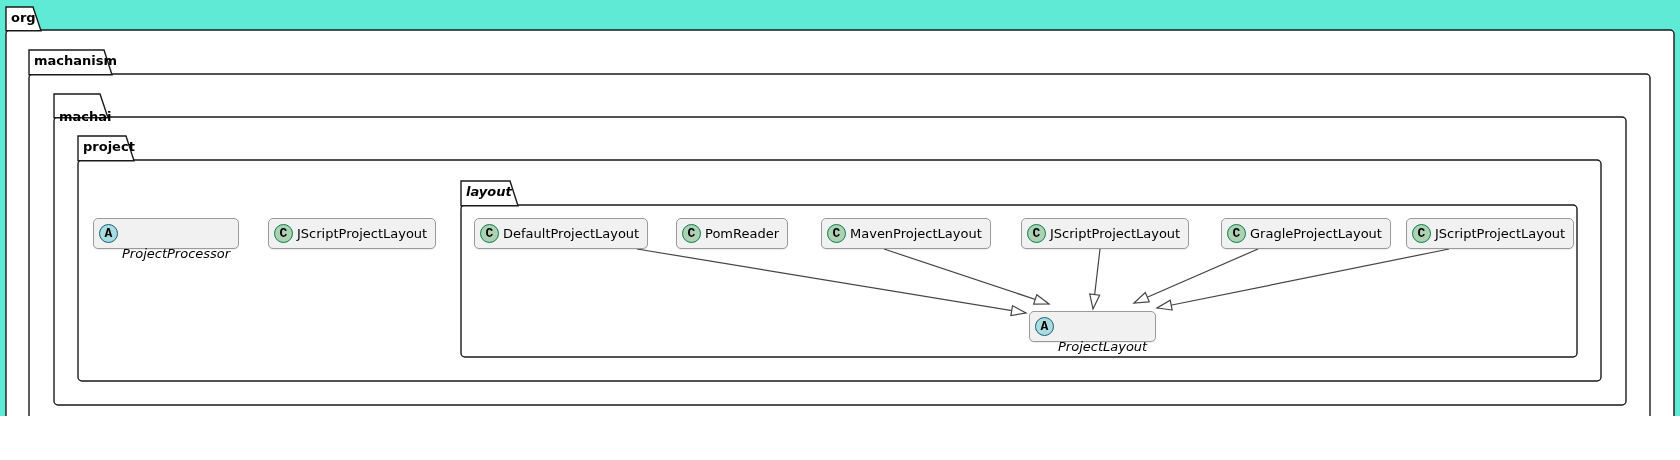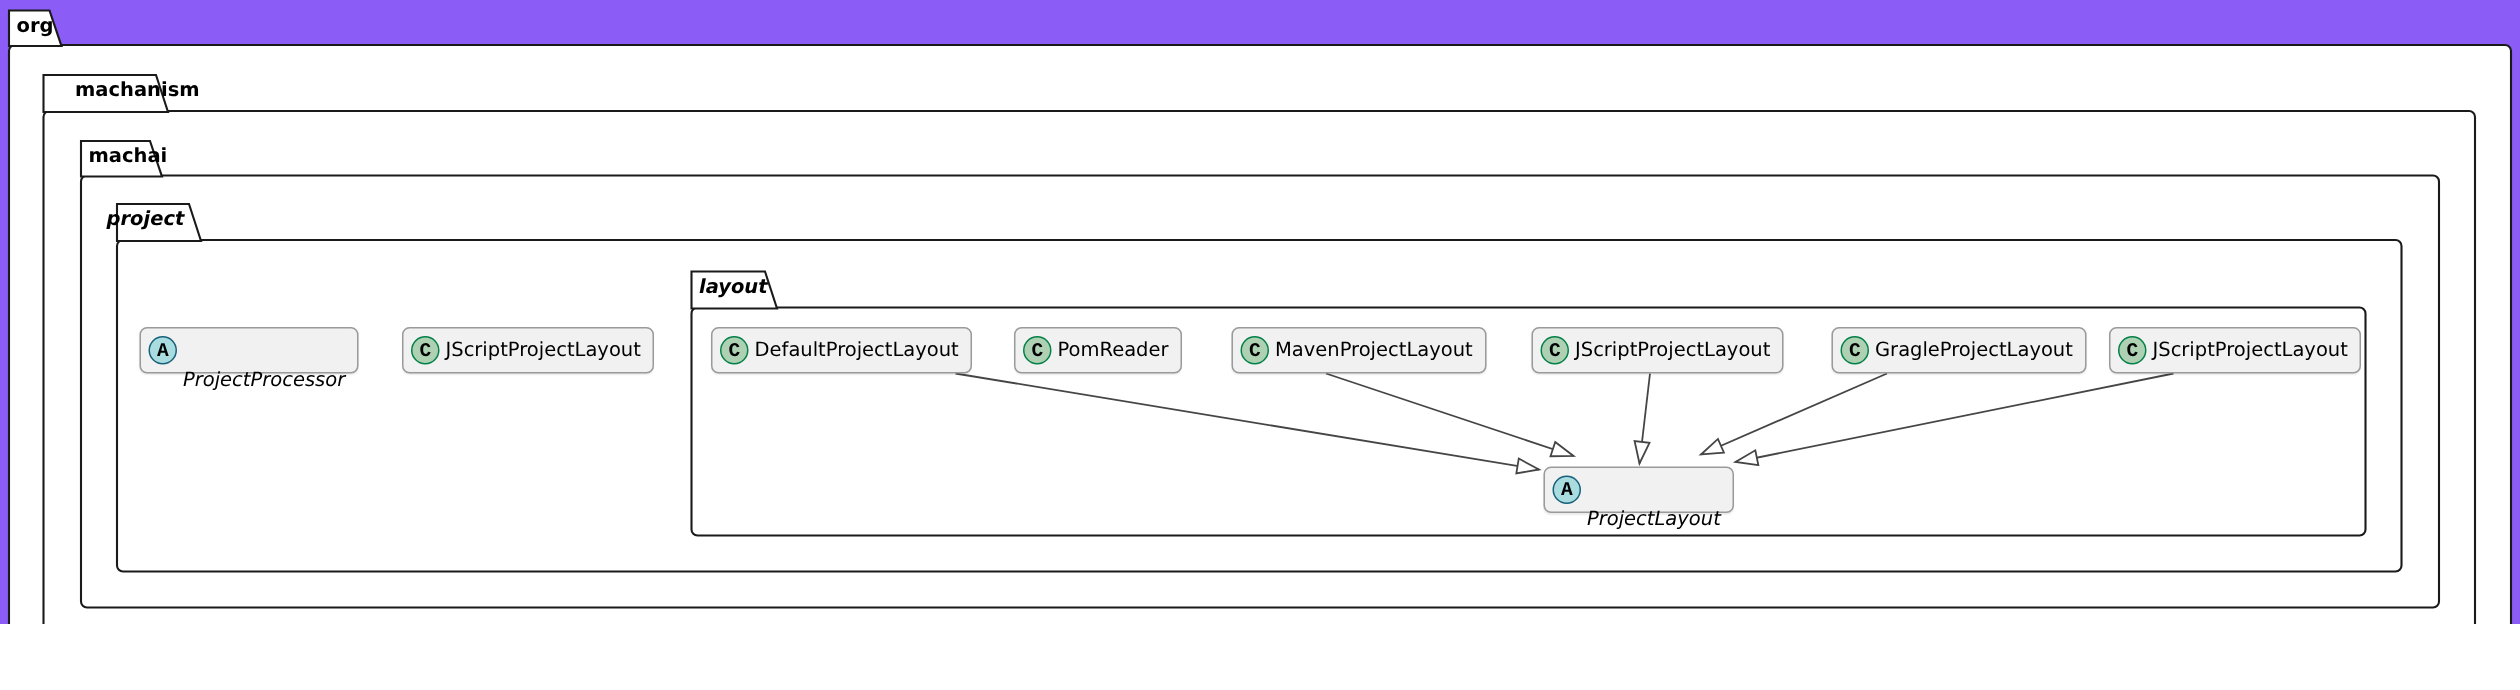--- a/index.html
+++ b/index.html
@@ -5,21 +5,21 @@
   html, body {
     margin: 0;
     padding: 0;
     background: #ffffff;
     font-family: "DejaVu Sans", "Liberation Sans", sans-serif;
   }
   .canvas {
     position: relative;
     width: 1680px;
     height: 416px;
-    background: #8b5cf6;
+    background: #5eead4;
     overflow: hidden;
   }
   .lines {
     position: absolute;
     left: 0;
     top: 0;
   }
   .pkg-label {
     position: absolute;
     font-size: 13px;
@@ -102,23 +102,23 @@
     <g stroke="#454545" stroke-width="1.2" fill="none">
       <line x1="637" y1="249" x2="1026" y2="313" marker-end="url(#tri)"></line>
       <line x1="884" y1="249" x2="1049" y2="304" marker-end="url(#tri)"></line>
       <line x1="1100" y1="249" x2="1093" y2="309" marker-end="url(#tri)"></line>
       <line x1="1258" y1="249" x2="1134" y2="303" marker-end="url(#tri)"></line>
       <line x1="1449" y1="249" x2="1157" y2="308" marker-end="url(#tri)"></line>
     </g>
   </svg>
 
   <div class="pkg-label" style="left:11px;  top:10px;">org</div>
-  <div class="pkg-label" style="left:50px;  top:53px;text-align:right;">machanism</div>
-  <div class="pkg-label" style="left:59px;  top:97px;">machai</div>
-  <div class="pkg-label" style="left:71px;  top:139px;font-style:italic;">project</div>
+  <div class="pkg-label" style="left:34px;  top:53px;text-align:right;">machanism</div>
+  <div class="pkg-label" style="left:59px;  top:109px;">machai</div>
+  <div class="pkg-label" style="left:83px;  top:139px;">project</div>
   <div class="pkg-label" style="left:466px; top:184px;font-style:italic;">layout</div>
 
   <div class="clsbox abstract" style="left:93px; top:218px;">
     <span class="spot spot-abstract">A</span>
     <span class="cname">ProjectProcessor</span>
   </div>
   <div class="clsbox" style="left:268px; top:218px;">
     <span class="spot spot-class">C</span>
     <span class="cname">JScriptProjectLayout</span>
   </div>

